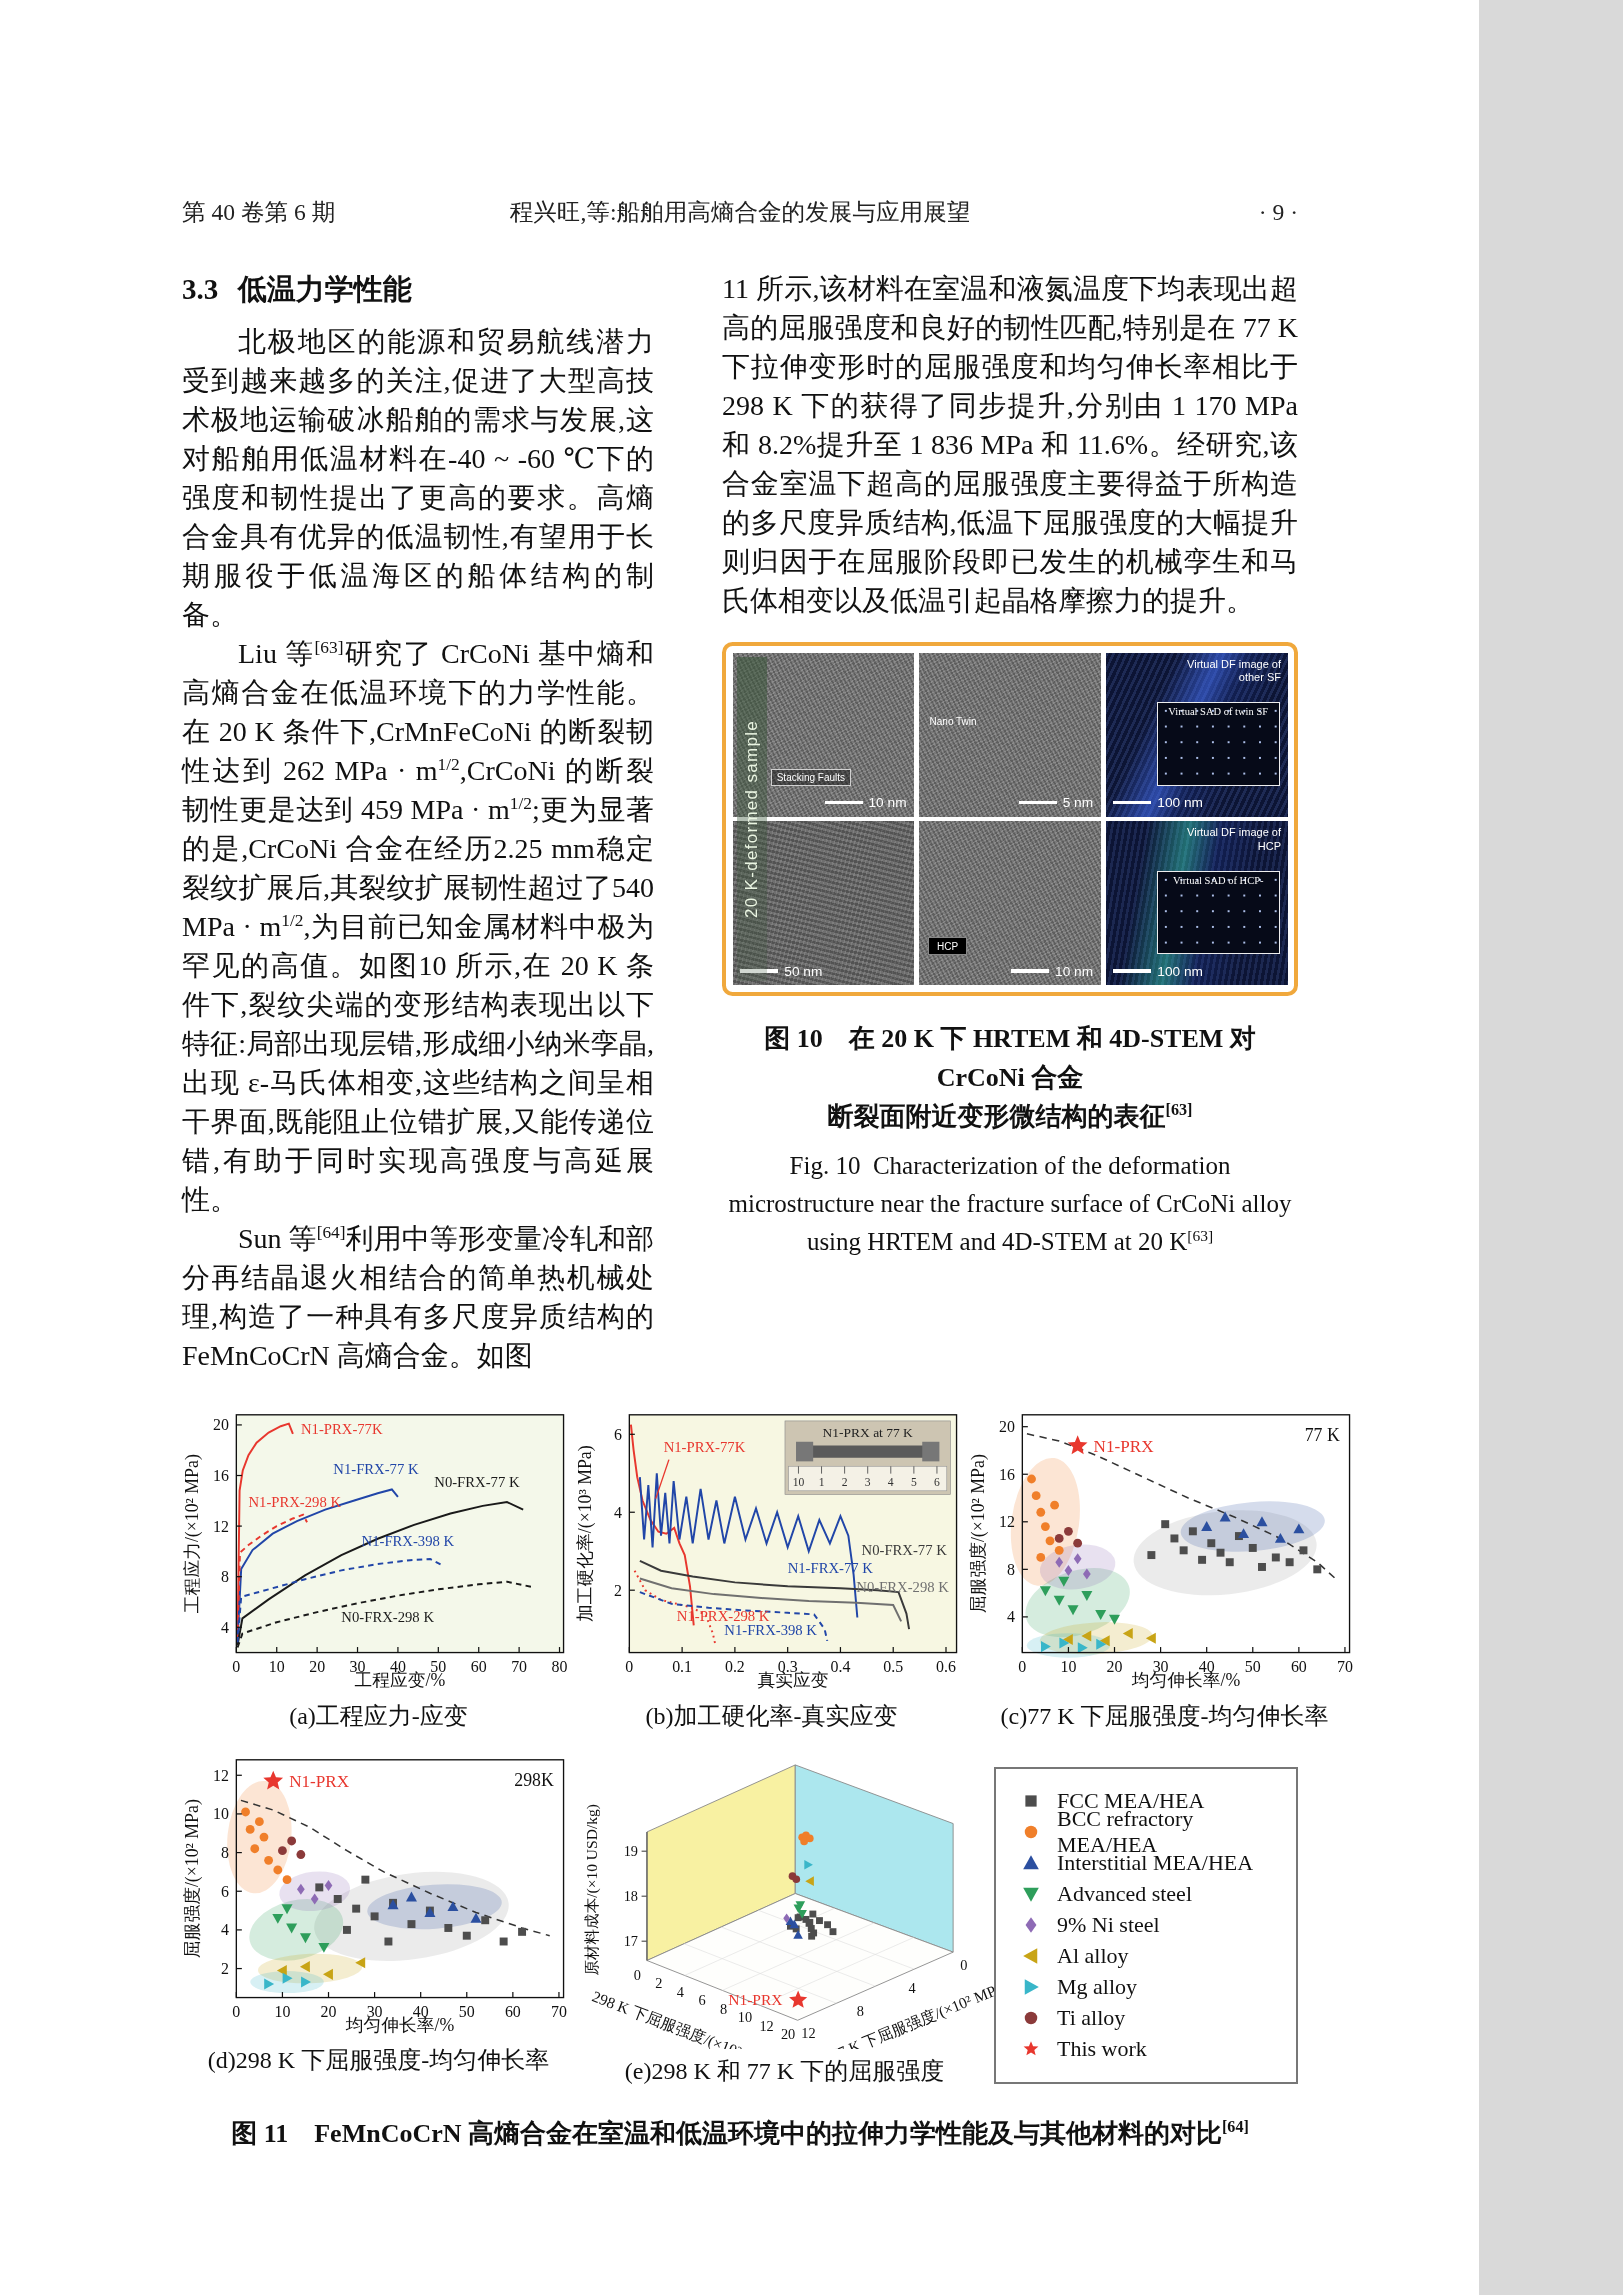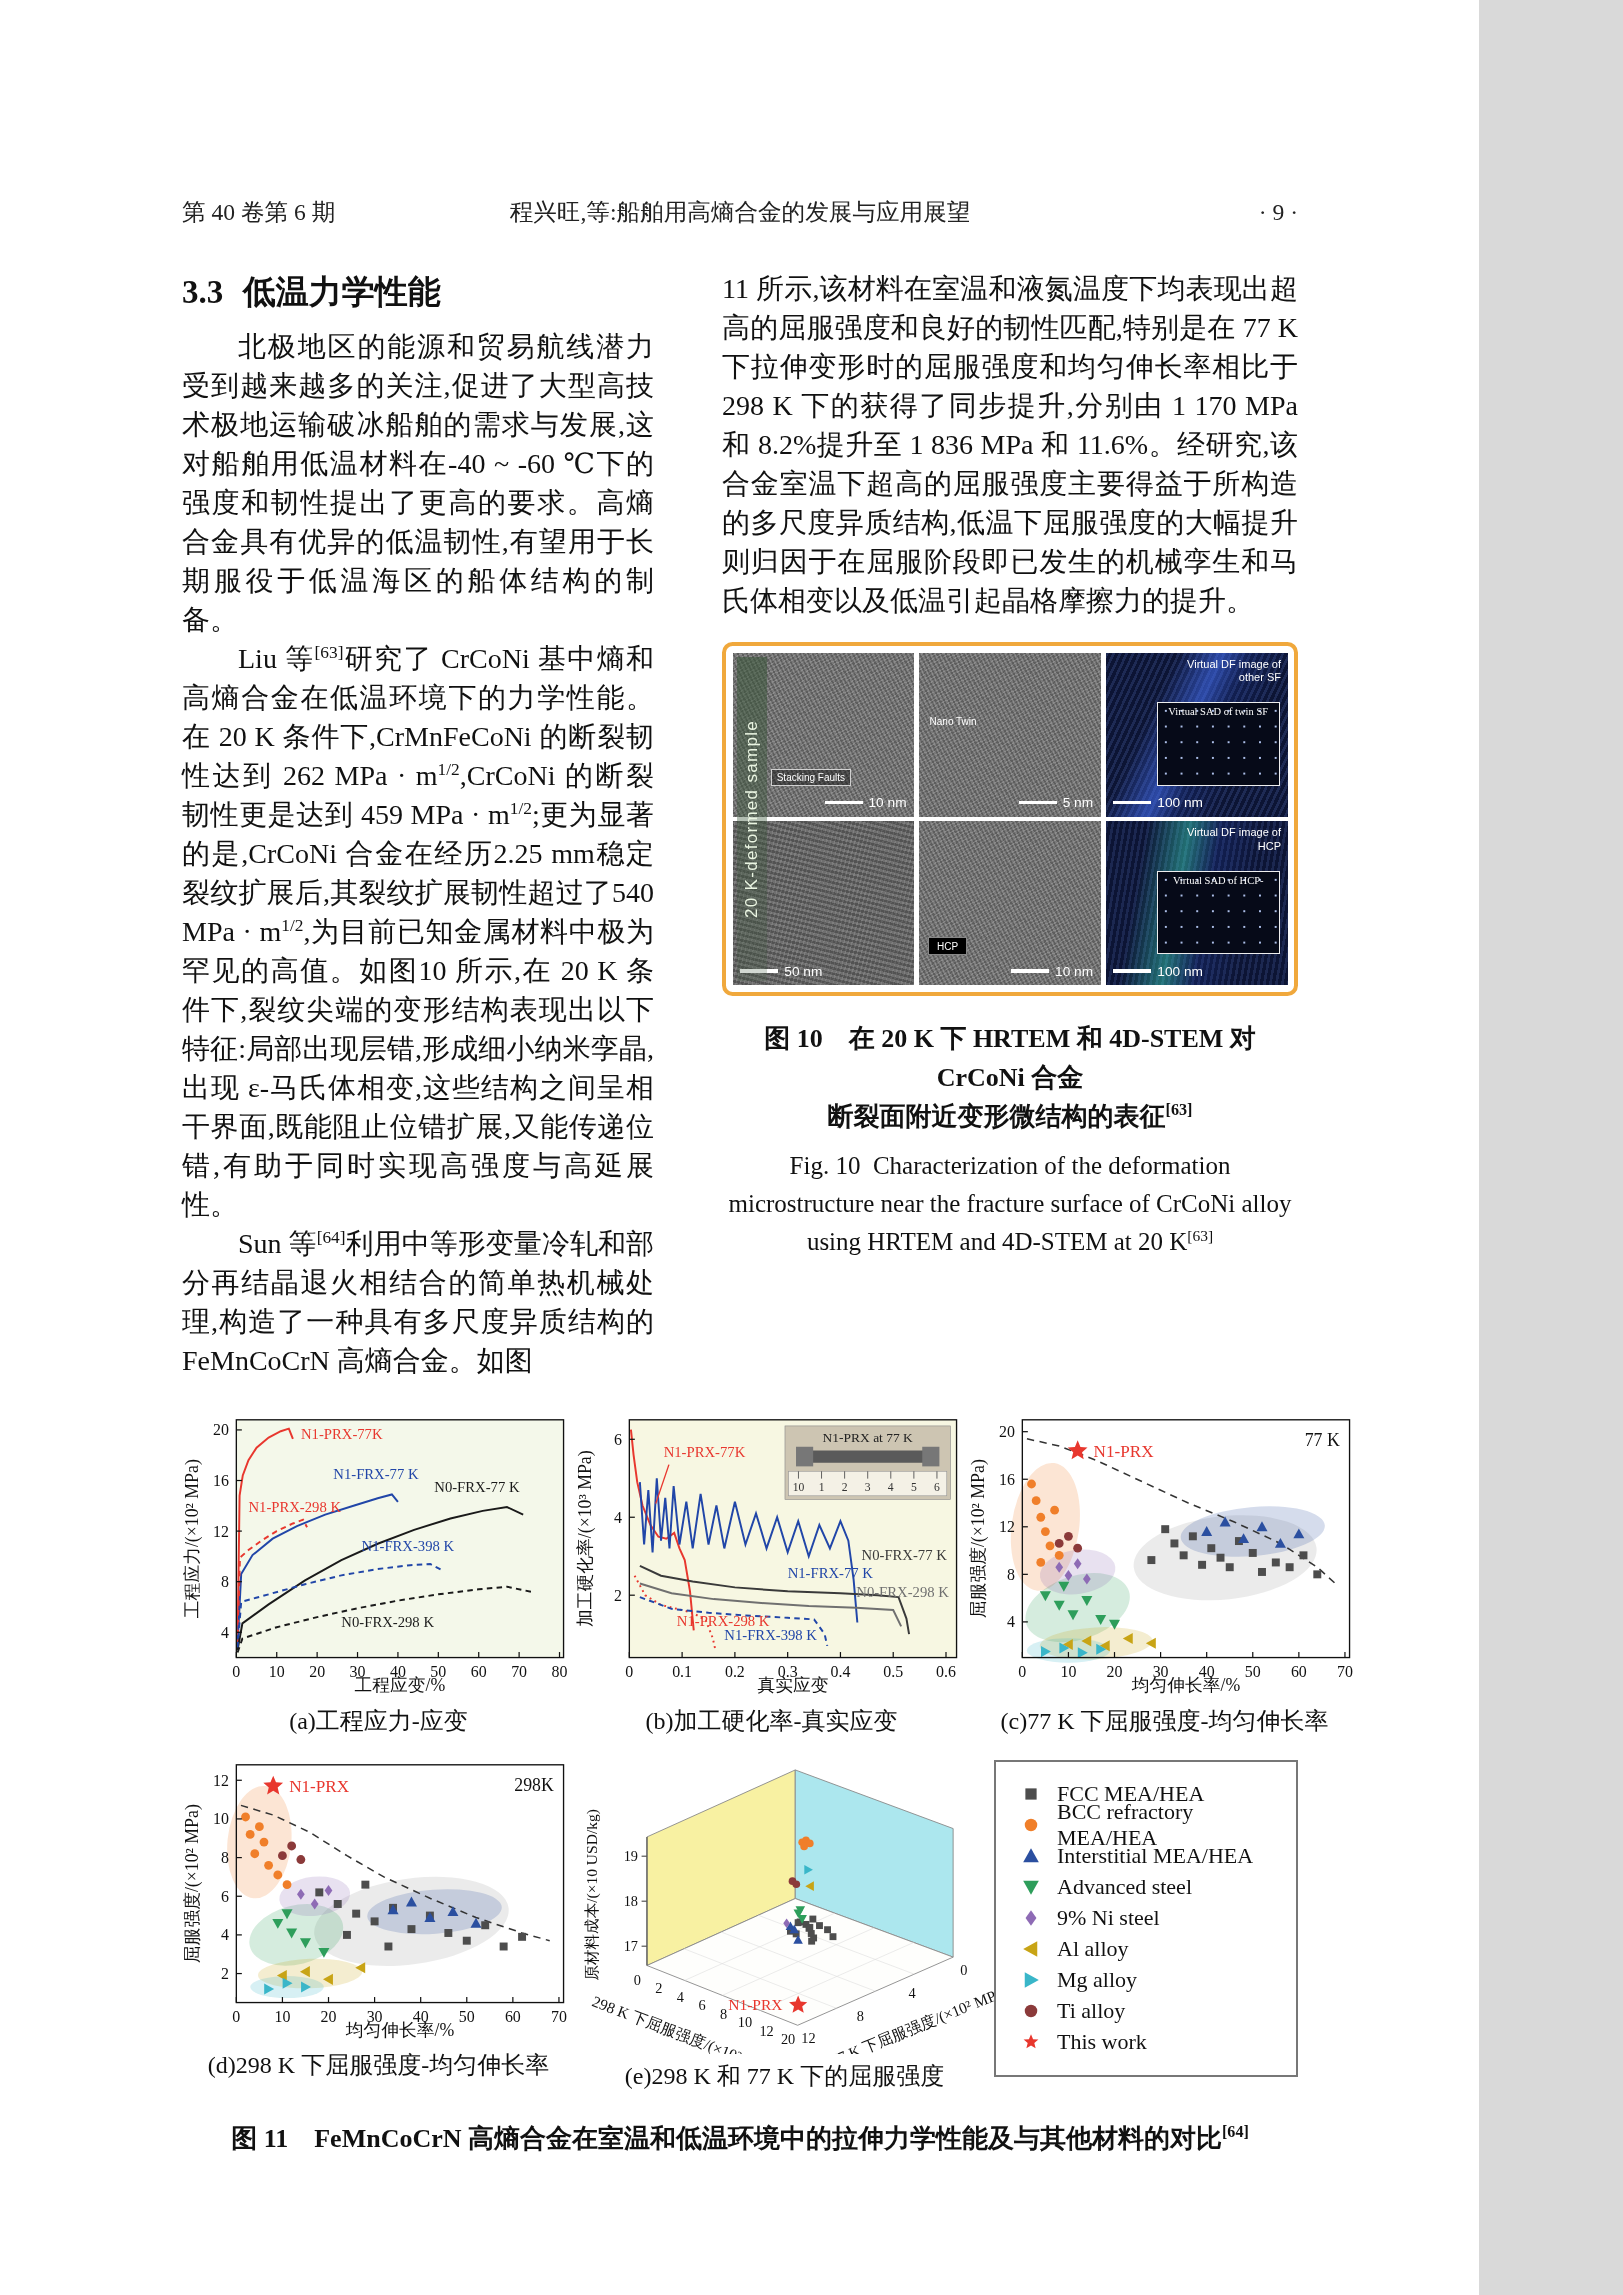--- a/index.html
+++ b/index.html
@@ -8,21 +8,21 @@
         font-family:"Liberation Serif","DejaVu Serif",serif;color:#111;}
   sup{font-size:62%;line-height:0;}
   
   .pg-header{display:flex;align-items:baseline;font-size:23.6px;color:#222;}
   .pg-header .l{width:314px;}
   .pg-header .c{flex:1;text-align:center;}
   .pg-header .r{width:314px;text-align:right;}
   
   .columns{display:flex;gap:68px;margin-top:41px;}
   .col{width:596px;}
-  h3.section{font-size:33px;margin:1.3px 0 11.8px;font-weight:bold;}
+  h3.section{font-size:29px;margin:1.3px 0 11.8px;font-weight:bold;}
   h3.section .sno{margin-right:19.6px;}
   p.para{margin:0;font-size:28px;line-height:39px;text-align:justify;}
   .indent{text-indent:56px;}
   
   figure.fig10{margin:22px 0 0;width:100%;}
   .f10frame{border:4.6px solid #f0a83c;border-radius:10.5px;padding:6.5px;position:relative;background:#fff;}
   .f10grid{display:grid;grid-template-columns:repeat(3,1fr);grid-auto-rows:164px;gap:4.6px;}
   .f10p{position:relative;overflow:hidden;}
   .tem{background-color:#767676;
        background-image:repeating-linear-gradient(62deg,rgba(255,255,255,.10) 0 2px,rgba(20,20,20,.15) 2px 3.9px),
@@ -57,21 +57,21 @@
   .capen{font-size:25px;text-align:center;margin:10.5px auto 0;width:576px;line-height:38px;}
   
   .fig11{margin-top:30px;}
   .f11row{display:flex;justify-content:space-between;align-items:flex-start;}
   .row2{margin-top:18.3px;}
   .chartblock{text-align:center;}
   .chartblock svg{display:block;}
   #ch-a,#ch-b,#ch-c,#ch-d{width:393px;height:288px;}
   #ch-e{width:419px;height:299px;}
   .subcap{font-size:24px;margin-top:6.5px;}
-  .legendbox{width:364px;border:2px solid #777;padding:17px 22px;margin-top:5px;background:#fff;box-sizing:content-box;}
+  .legendbox{width:364px;border:2px solid #777;padding:17px 22px;margin-top:17px;background:#fff;box-sizing:content-box;}
   .lgrow{display:flex;align-items:center;gap:13px;height:31px;font-size:22px;}
   .lgmark{width:26px;height:26px;flex:none;}
   .figcap-zh{text-align:center;font-size:26px;font-weight:bold;margin-top:29px;}
   .figcap-en{text-align:center;font-size:25px;margin-top:11.8px;line-height:38px;}
   svg{font-family:"Liberation Serif","DejaVu Serif",serif;}
 </style>
 </head>
 <body>
 
 <div class="page">

